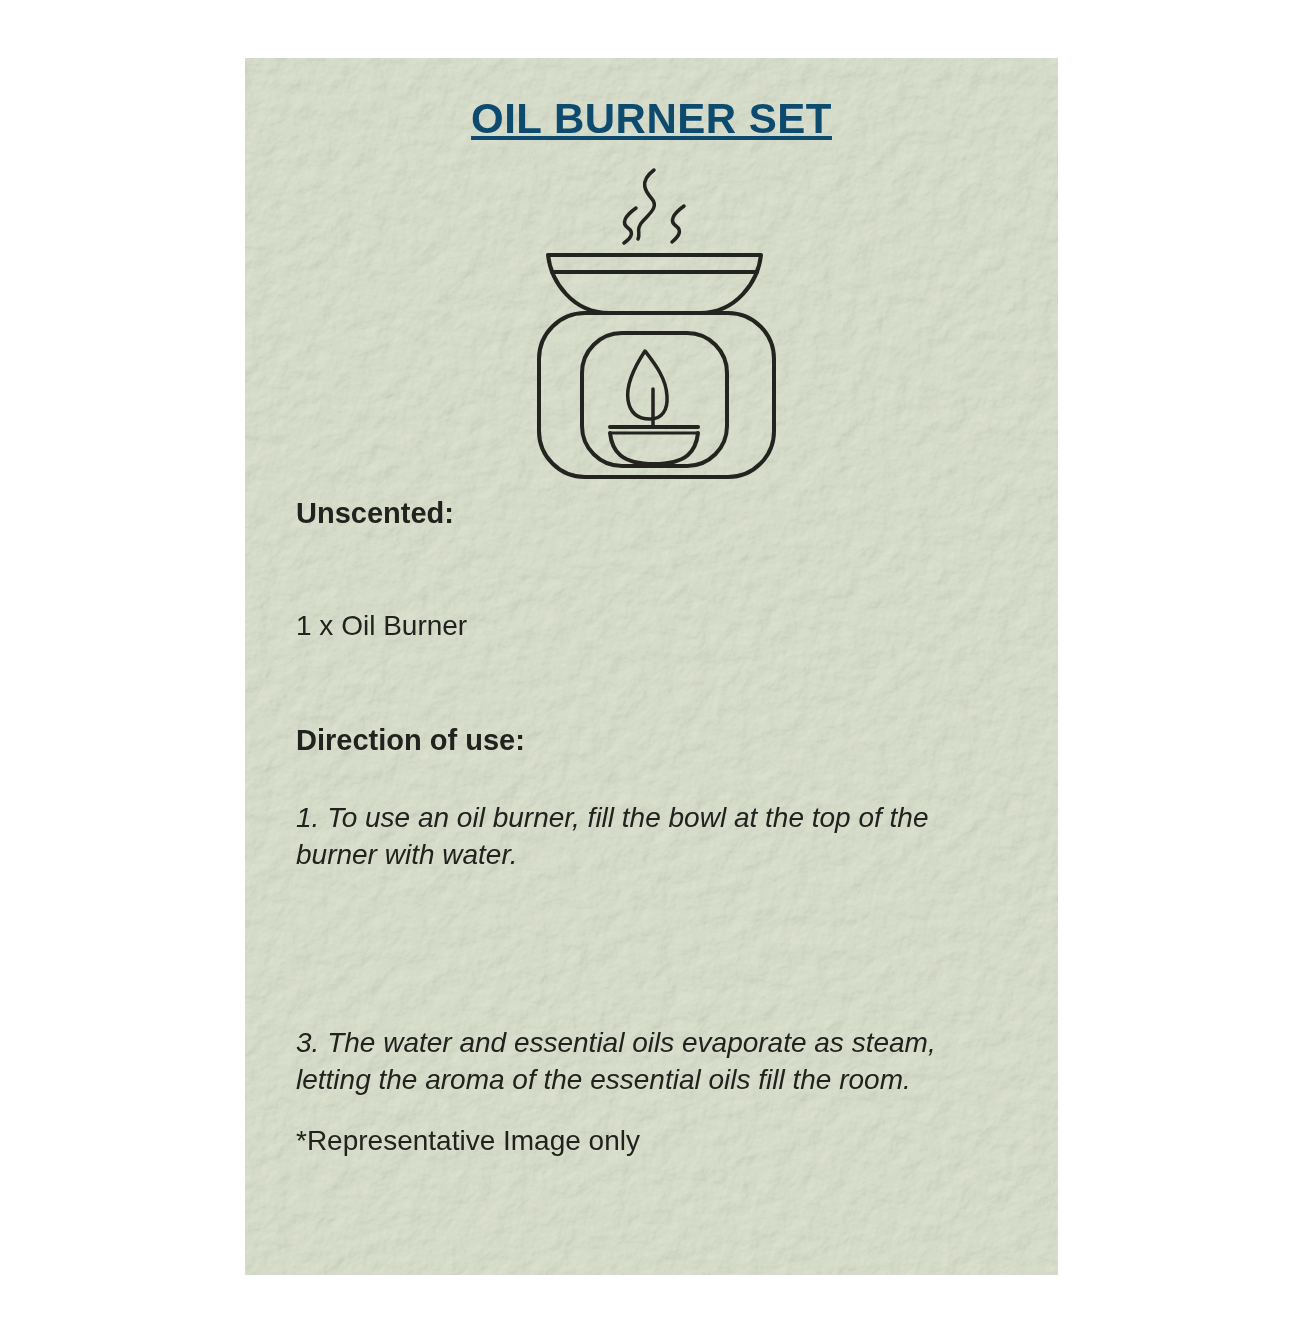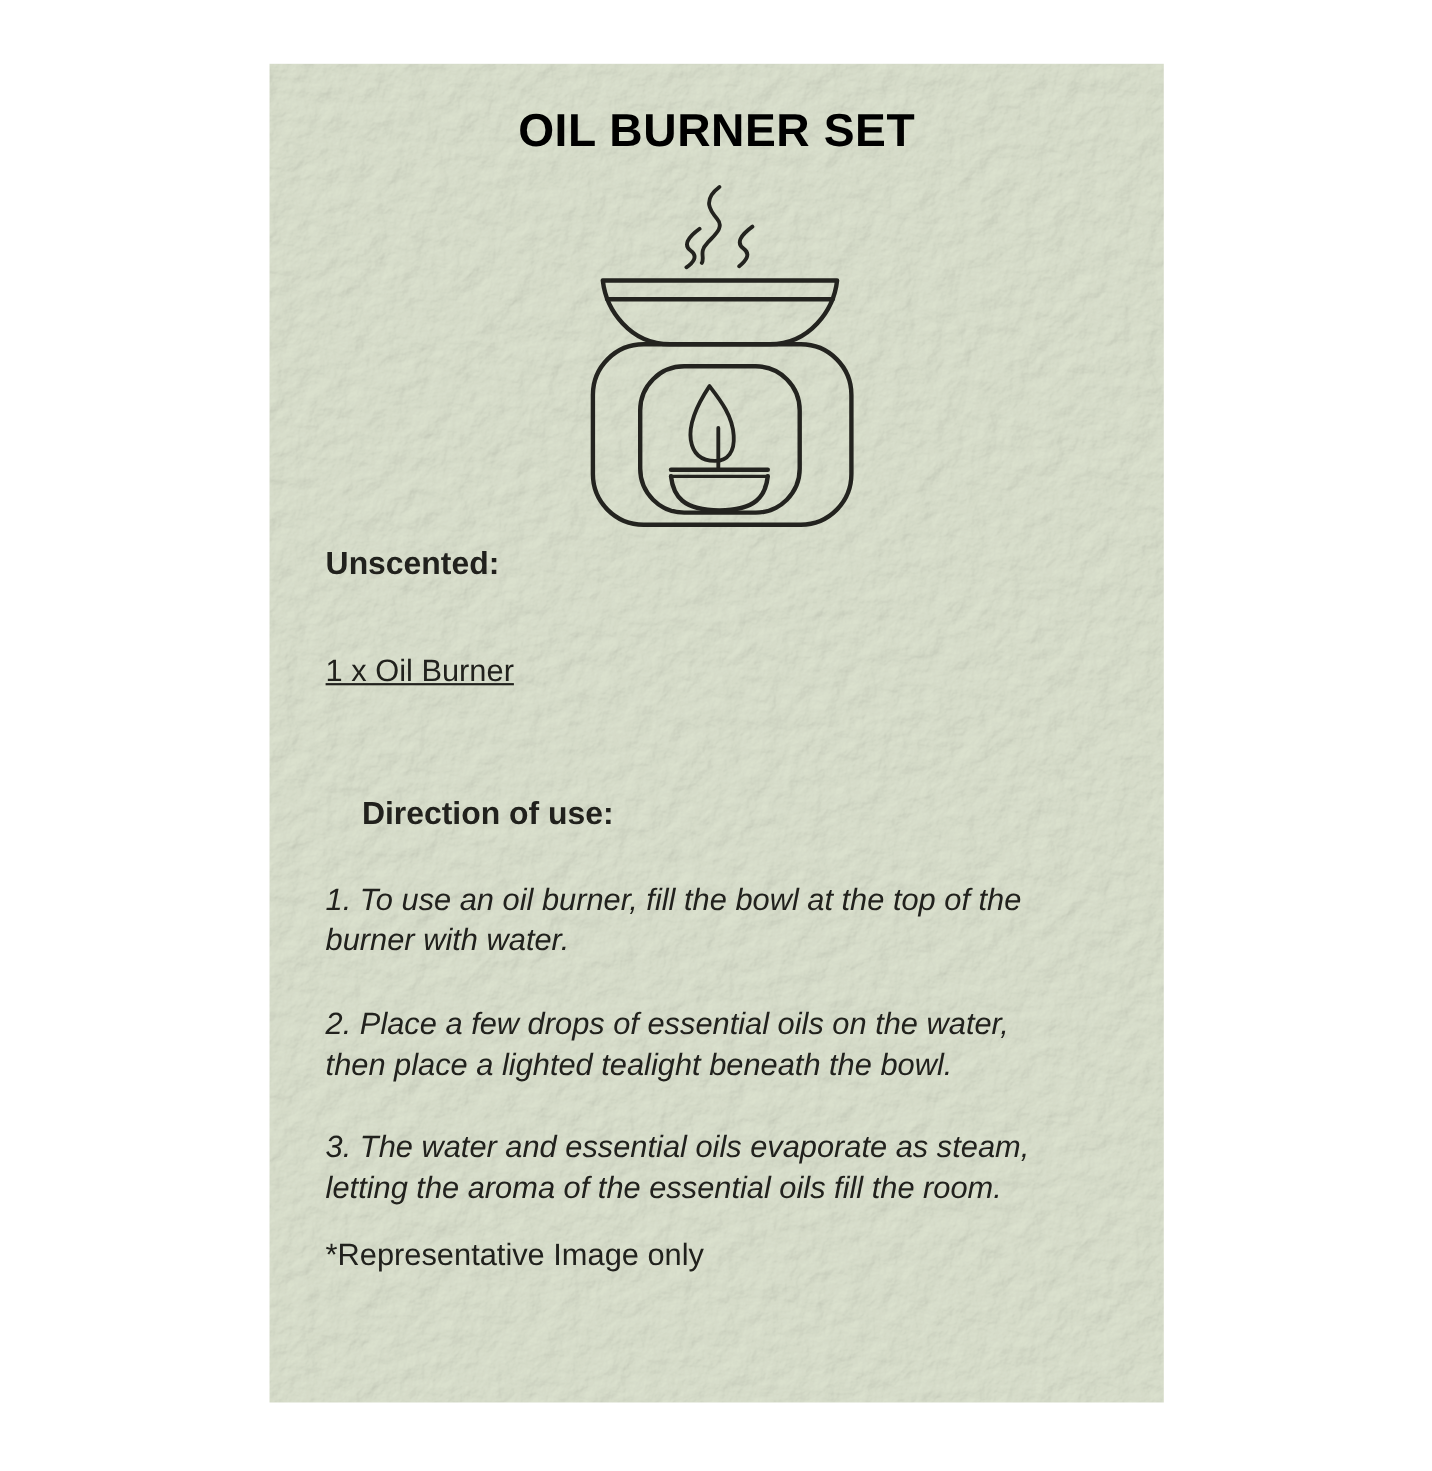--- a/index.html
+++ b/index.html
@@ -43,46 +43,47 @@
   .title {
     position: absolute;
     top: 37px;
     left: 0;
     width: 100%;
     margin: 0;
     text-align: center;
     font-size: 42px;
     font-weight: bold;
     letter-spacing: 0.5px;
-    color: #000000;
+    color: #0c4a6e;
+    text-decoration: underline;
   }
   .illustration {
     position: absolute;
     top: 108px;
     left: 50%;
     transform: translateX(-50%);
   }
   .heading {
     position: absolute;
     left: 51px;
     font-size: 29px;
     font-weight: bold;
     line-height: 36px;
   }
   .contents-heading { top: 437px; }
-  .directions-heading { top: 664px; margin-left: 33px; }
+  .directions-heading { top: 664px; }
   .textblock {
     position: absolute;
     left: 51px;
     width: 780px;
     font-size: 28px;
     line-height: 36px;
     white-space: pre-line;
   }
-  .contents-list { top: 498px; text-decoration: underline; }
+  .contents-list { top: 514px; }
   .step { line-height: 37px; font-style: italic; }
   .step1 { top: 741px; }
   .step2 { top: 854px; }
   .step3 { top: 966px; }
   .footnote { top: 1065px; }
 </style>
 </head>
 <body>
 
 <div class="page">
@@ -132,22 +133,20 @@
       <div class="heading contents-heading">Unscented:</div>
 
       <div class="textblock contents-list">
         <div>1 x Oil Burner</div>
       </div>
 
       <div class="heading directions-heading">Direction of use:</div>
 
       <div class="textblock step step1">1. To use an oil burner, fill the bowl at the top of the
 burner with water.</div>
-      <div class="textblock step step2">2. Place a few drops of essential oils on the water,
-then place a lighted tealight beneath the bowl.</div>
       <div class="textblock step step3">3. The water and essential oils evaporate as steam,
 letting the aroma of the essential oils fill the room.</div>
 
       <div class="textblock footnote">*Representative Image only</div>
 
     </div>
   </div>
 </div>
 
 </body></html>

